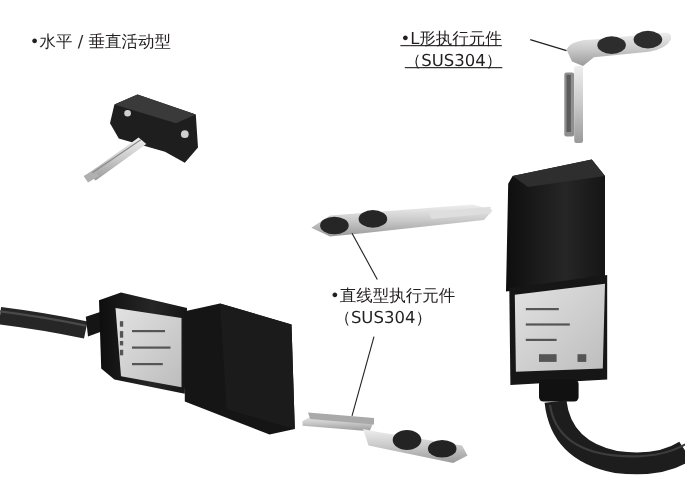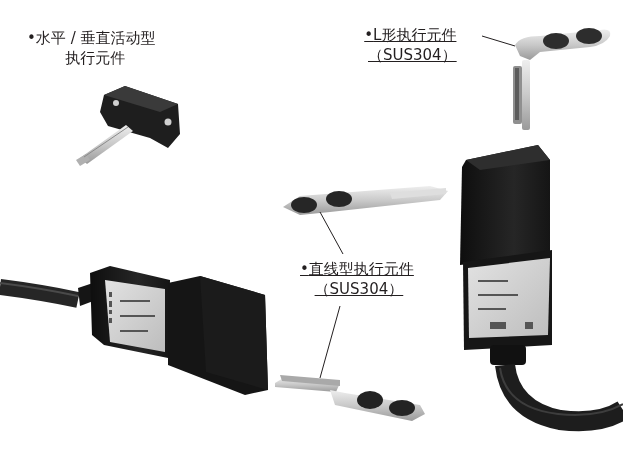--- a/index.html
+++ b/index.html
@@ -1,18 +1,18 @@
 <!DOCTYPE html>
 <html><head>
 <meta charset="utf-8">
 <style>
   html, body { margin:0; padding:0; background:#ffffff; }
   body { width:623px; height:455px; position:relative; overflow:hidden;
          font-family:"DejaVu Sans", "Liberation Sans", sans-serif; }
-  .label { position:absolute; font-size:15px; line-height:20px; color:#231f20; white-space:nowrap;text-align:center; }
+  .label { position:absolute; font-size:15px; line-height:20px; color:#231f20; white-space:nowrap; }
   .label .line2 { display:block; }
   svg.art { position:absolute; left:0; top:0; }
 </style>
 </head>
 <body>
 
 <svg class="art" width="623" height="455" viewBox="0 0 623 455">
   <defs>
     <linearGradient id="metalG" x1="0" y1="0" x2="0" y2="1">
       <stop offset="0" stop-color="#eeeeee"></stop>
@@ -102,24 +102,23 @@
 
   <g stroke="#231f20" stroke-width="1" fill="none">
     <line x1="482" y1="36" x2="515" y2="46"></line>
     <line x1="320" y1="212" x2="343" y2="254"></line>
     <line x1="340" y1="306" x2="320" y2="378"></line>
   </g>
 </svg>
 
 <div class="label" style="left:27px; top:28px;">
   <span>•</span><span>水平 / 垂直活动型</span>
-  <span class="line2" style="padding-left:8px;">执行元件</span>
 </div>
 
 <div class="label" style="left:364px; top:25px;text-decoration:underline;">
   <span>•</span><span>L形执行元件</span>
   <span class="line2" style="padding-left:4px;">（SUS304）</span>
 </div>
 
-<div class="label" style="left:300px; top:259px;text-decoration:underline;">
+<div class="label" style="left:300px; top:259px;">
   <span>•</span><span>直线型执行元件</span>
   <span class="line2" style="padding-left:4px;">（SUS304）</span>
 </div>
 
 </body></html>

